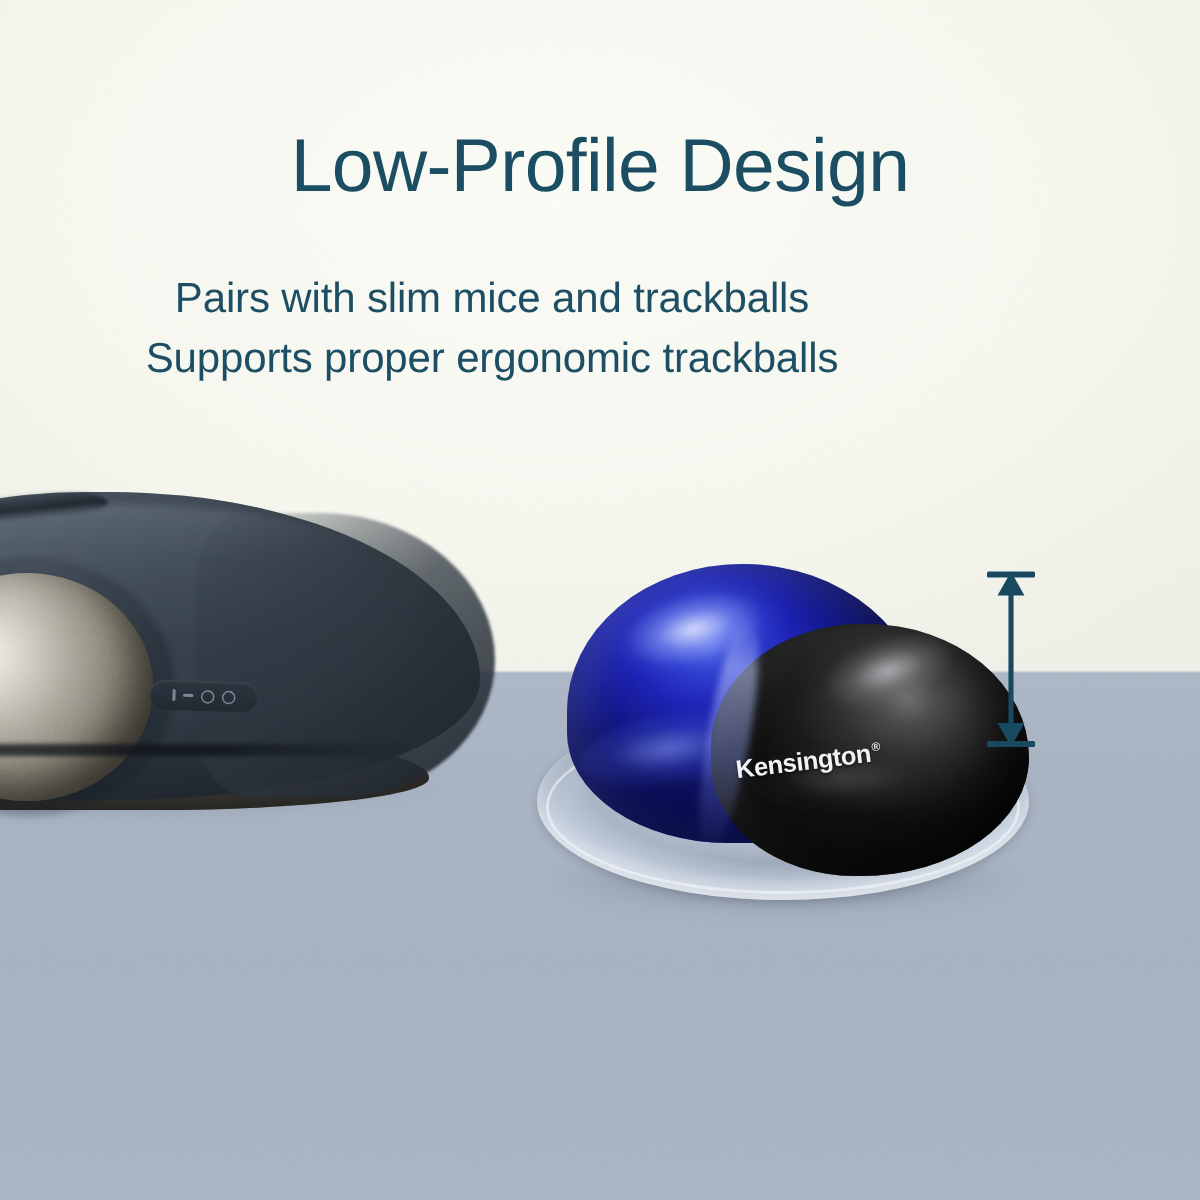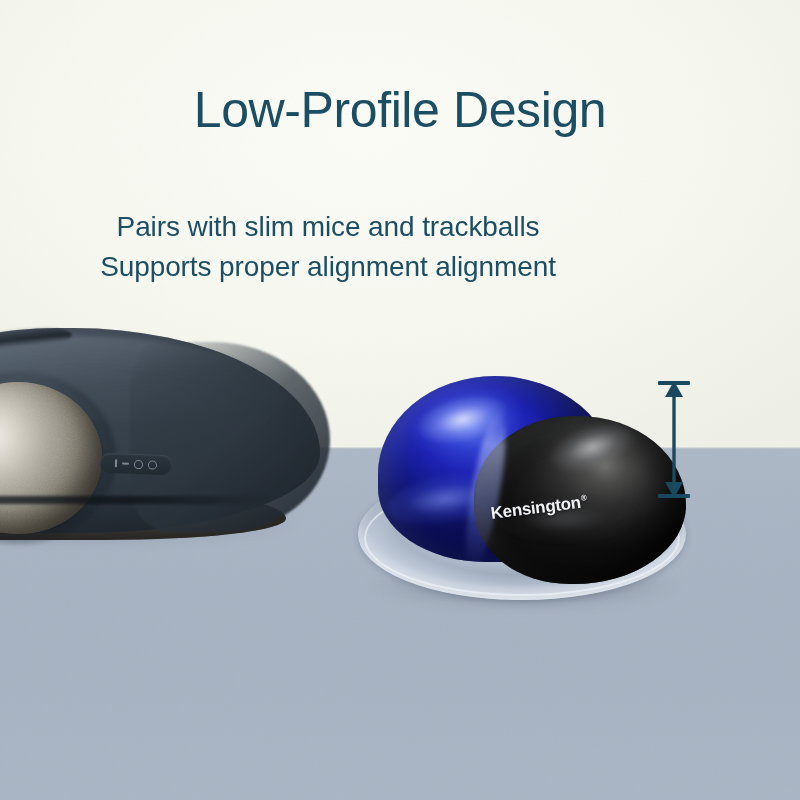--- a/index.html
+++ b/index.html
@@ -67,21 +67,20 @@
   }
   .subline {
     position: absolute;
     left: 0;
     width: 656px;
     font-size: 28px;
     font-weight: 400;
     color: #1d4e64;
     letter-spacing: -0.1px;
     line-height: 1.2;
-    margin-top: 28px;
   }
   .subline.l1 { top: 182px; }
   .subline.l2 { top: 222px; }
 
   
   .trackball {
     position: absolute;
     left: -150px;
     top: 318px;
     width: 490px;
@@ -367,21 +366,21 @@
             <feFuncA type="linear" slope="0.055"></feFuncA>
           </feComponentTransfer>
       </filter>
     </defs>
     <rect width="800" height="800" filter="url(#grain)"></rect>
   </svg>
 
   <div class="text-block">
     <div class="headline">Low-Profile Design</div>
     <div class="subline l1">Pairs with slim mice and trackballs</div>
-    <div class="subline l2">Supports proper alignment alignment</div>
+    <div class="subline l2">Supports proper ergonomic trackballs</div>
   </div>
 
   <div class="trackball">
     <div class="tb-shadow"></div>
     <div class="tb-base"></div>
     <div class="tb-body"></div>
     <div class="tb-body-hl"></div>
     <div class="tb-right-taper"></div>
     <div class="tb-btn-seam"></div>
     <div class="tb-ball-socket"></div>

